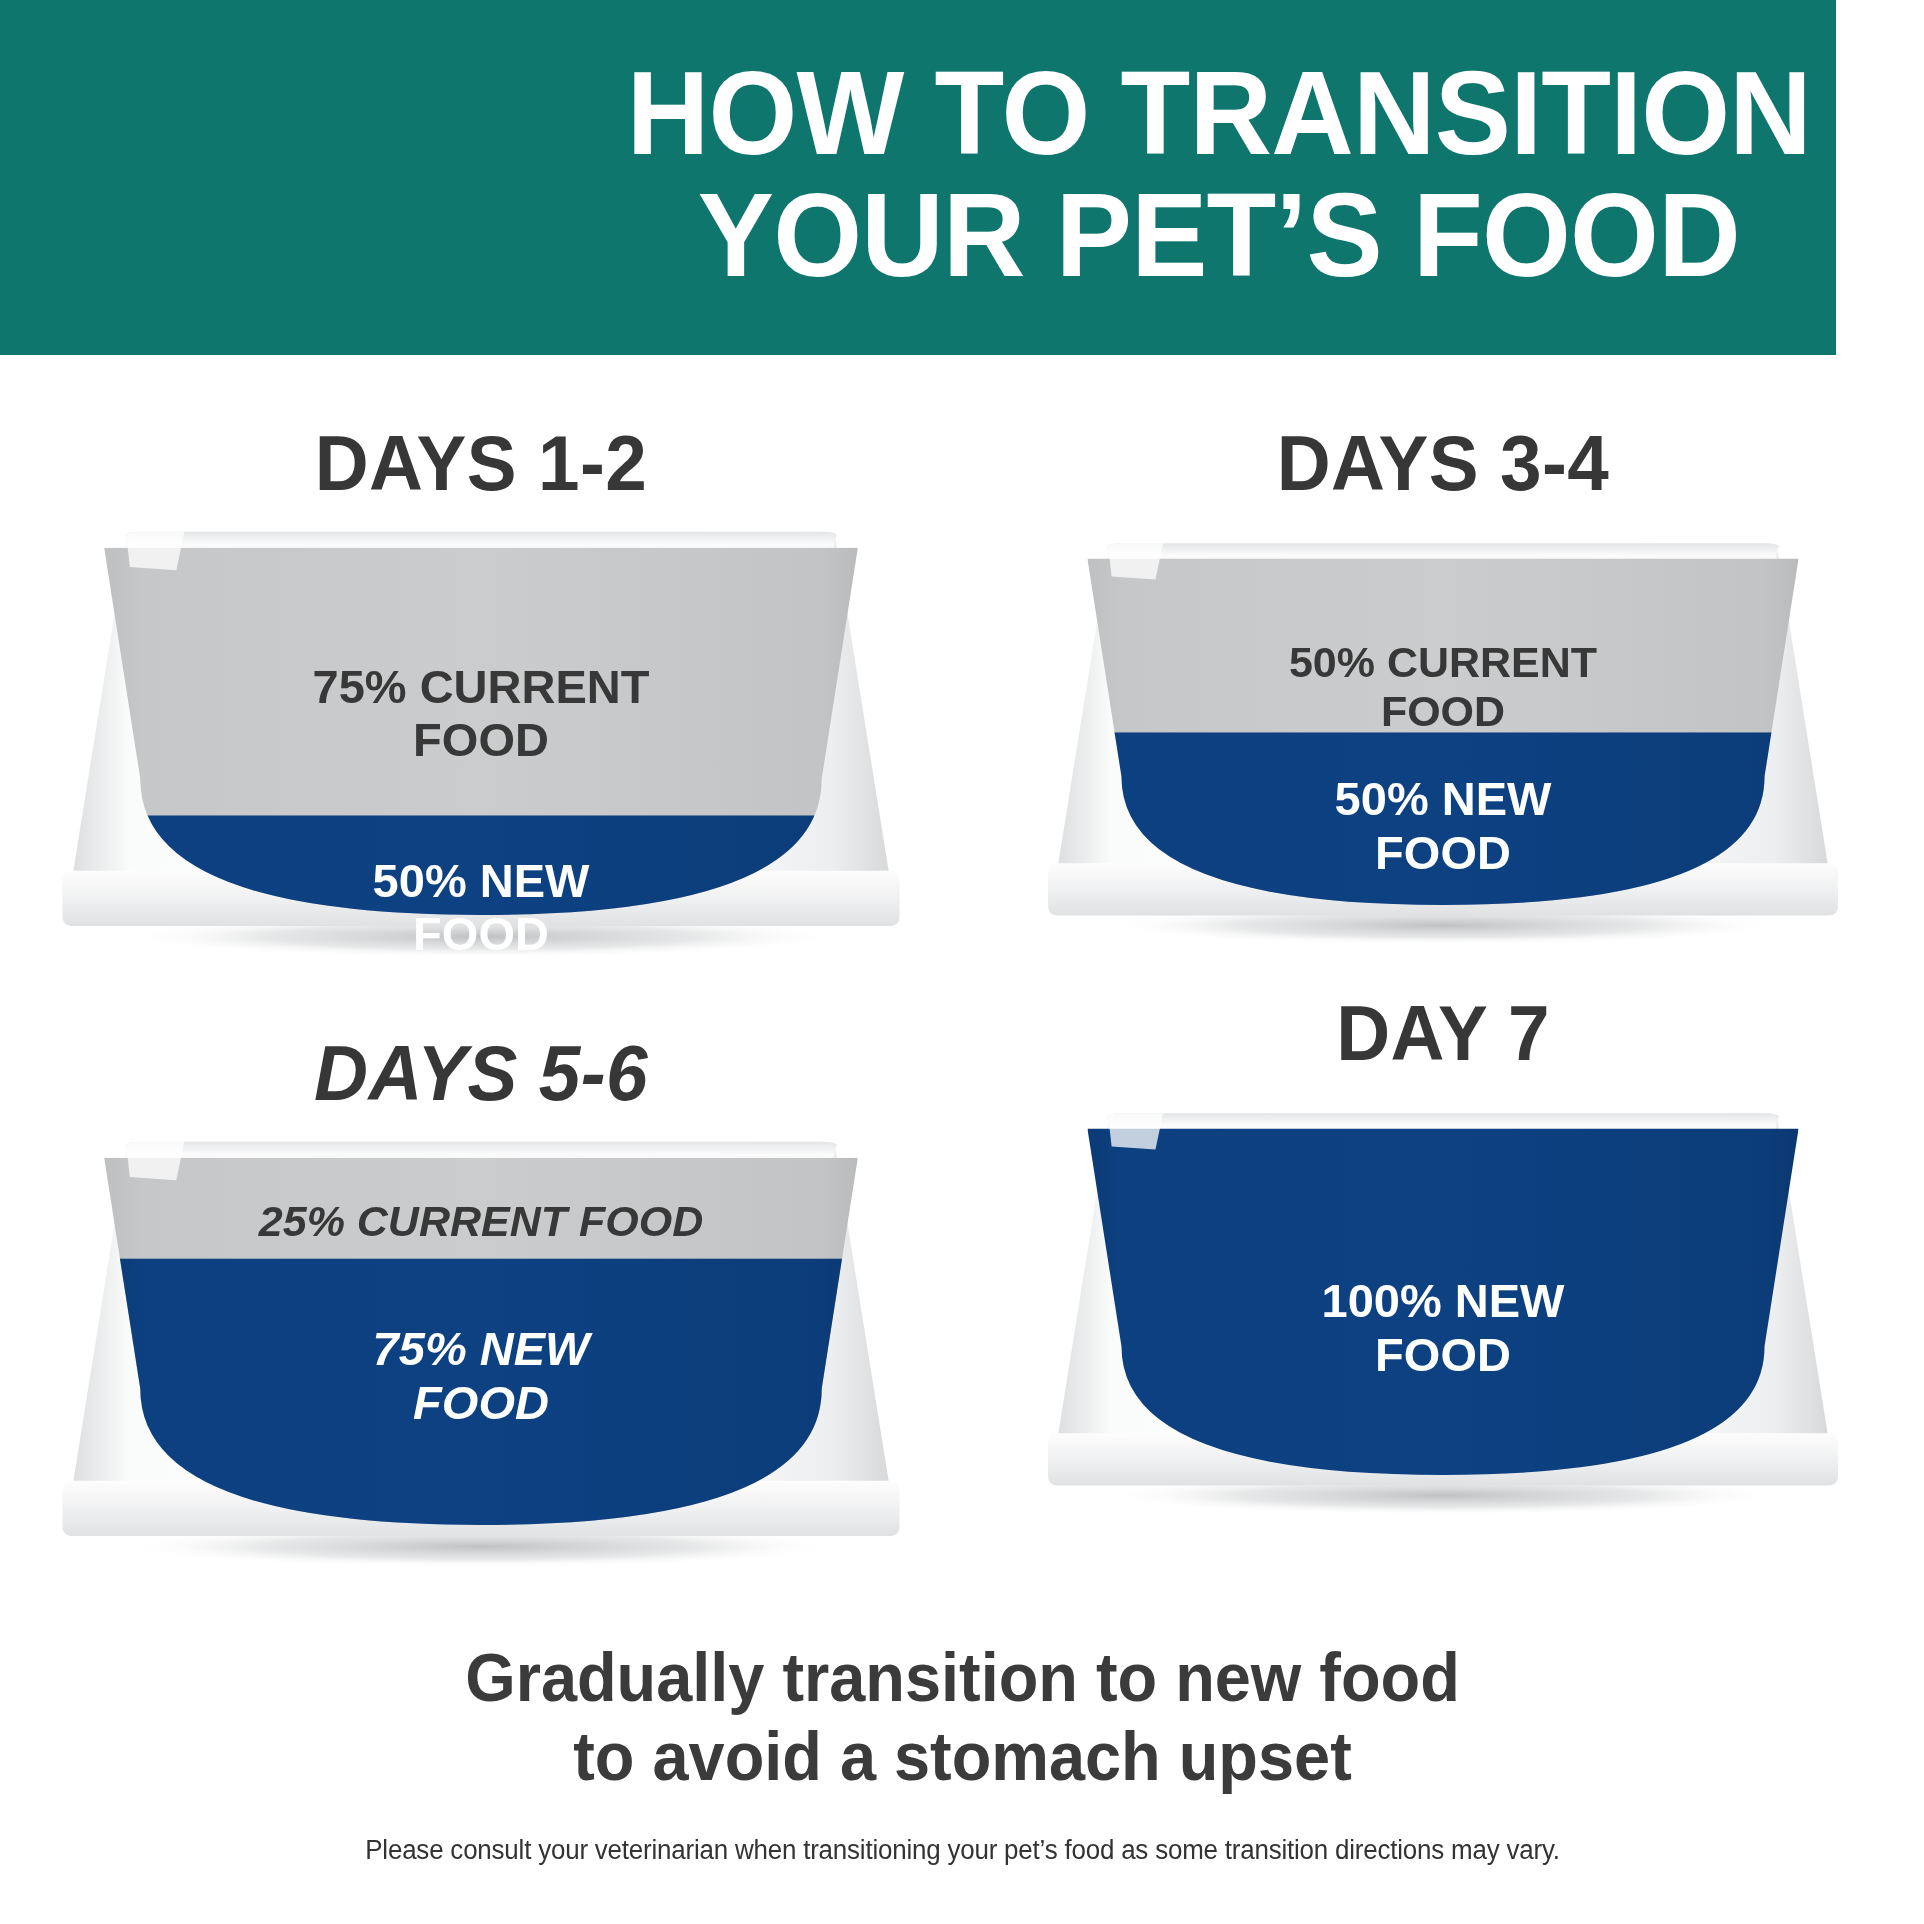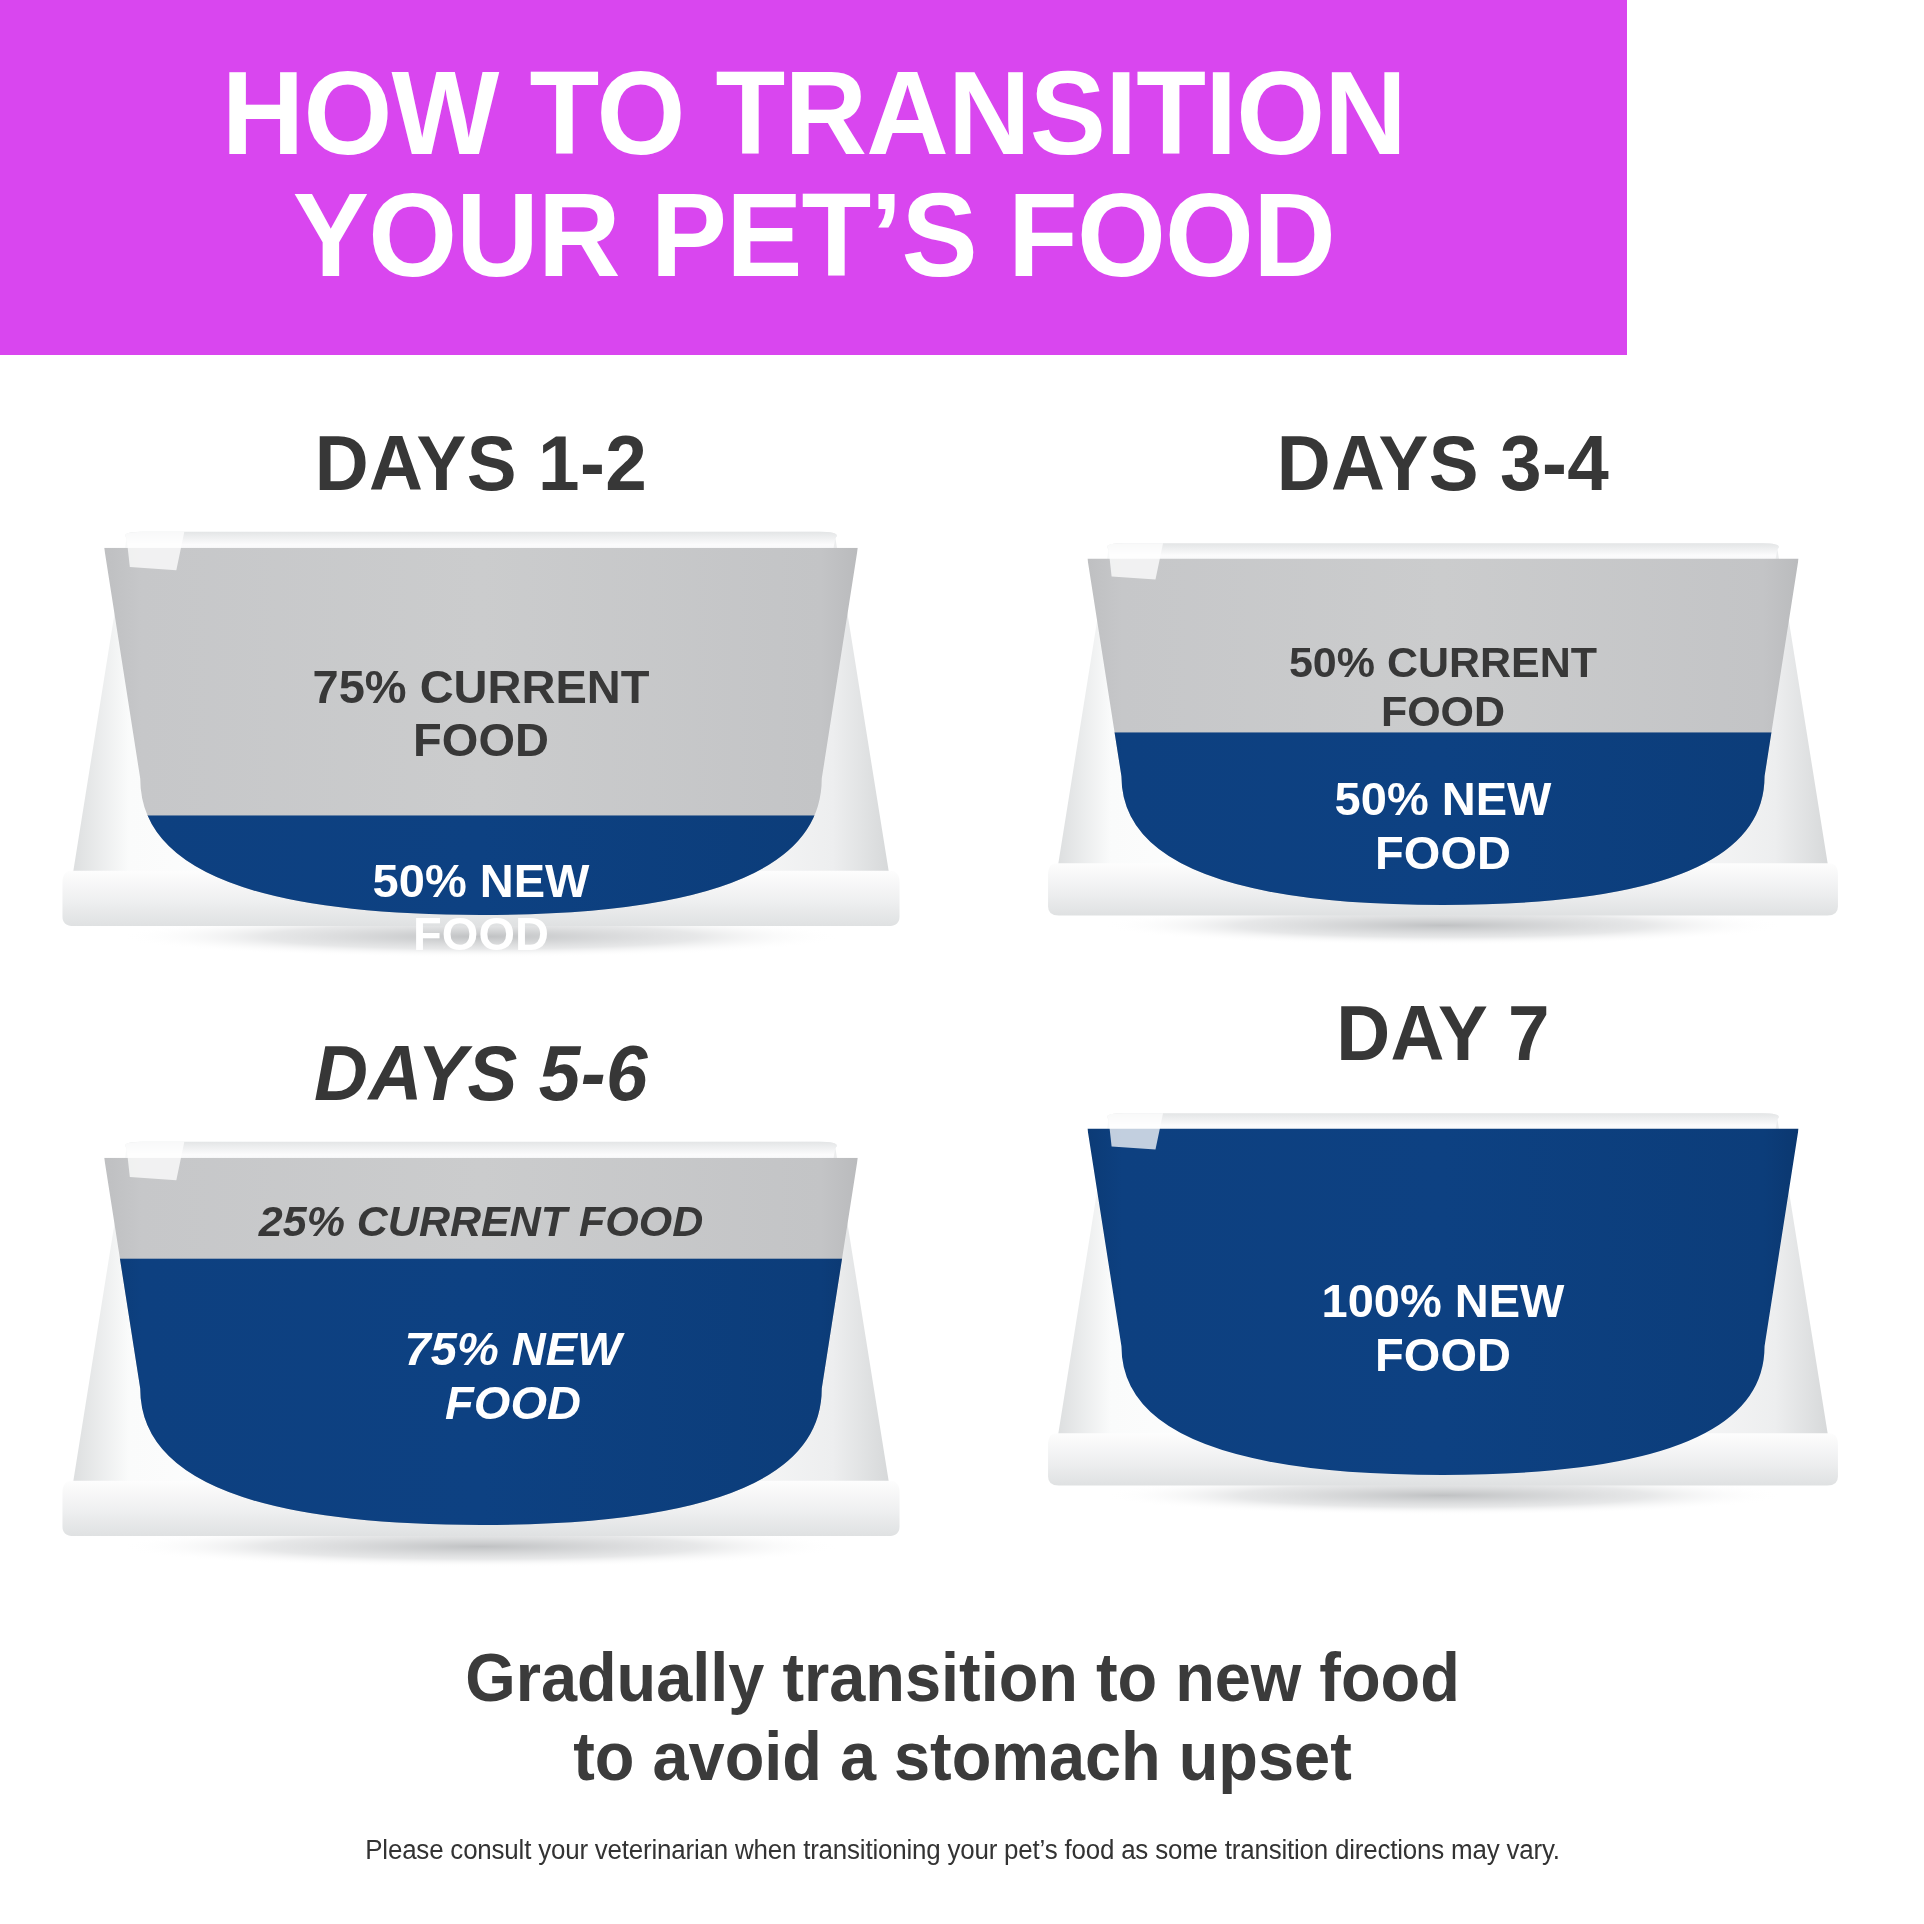--- a/index.html
+++ b/index.html
@@ -6,23 +6,23 @@
   body{
     width:1925px;height:1925px;
     background:#ffffff;
     font-family:"Liberation Sans", sans-serif;
     overflow:hidden;
     position:relative;
   }
 
   
   #header-banner{
-    position:absolute;left:0;top:0;width:1627px;height:355px;
-    background:#d946ef;
-    display:flex;align-items:center;justify-content:center;
+    position:absolute;left:0;top:0;width:1836px;height:355px;
+    background:#0f766e;
+    display:flex;align-items:center;justify-content:flex-end;
   }
   #header-title{
     color:#ffffff;
     font-family:"Liberation Sans", sans-serif;
     font-weight:bold;
     font-size:119px;
     line-height:1.03;
     letter-spacing:-0.8px;
     text-align:center;
     text-transform:uppercase;
@@ -217,21 +217,21 @@
           <rect x="0" y="0" width="1060" height="560" fill="url(#g-gray0)"></rect>
           <rect x="0" y="168" width="1060" height="392" fill="url(#g-blue0)"></rect>
         </g>
         <path d="M 88 30 Q 80 22 108 22 L 160 22 L 150 70 L 92 66 Z" fill="#FFFFFF" opacity="0.75"></path>
       </svg>
     </div>
     <div class="bowl-text current" style="top:168px;font-size:43px;line-height:1.15;text-align:center;">
       <span style="display:block">25% CURRENT FOOD</span>
       <span style="display:block"></span>
     </div>
-    <div class="bowl-text newfood" style="top:293px;font-size:47px;line-height:1.15;padding-left:32px;">
+    <div class="bowl-text newfood" style="top:293px;font-size:47px;line-height:1.15;">
       <span style="display:block">75% NEW</span>
       <span style="display:block">FOOD</span>
     </div>
   </div>
 
   <div class="bowl-card c3">
     <div class="day-label">DAY 7</div>
     <div class="bowl-svg-wrap">
       <svg class="bowl-svg" width="802" height="449" viewBox="0 0 1060 560">
         <defs>

